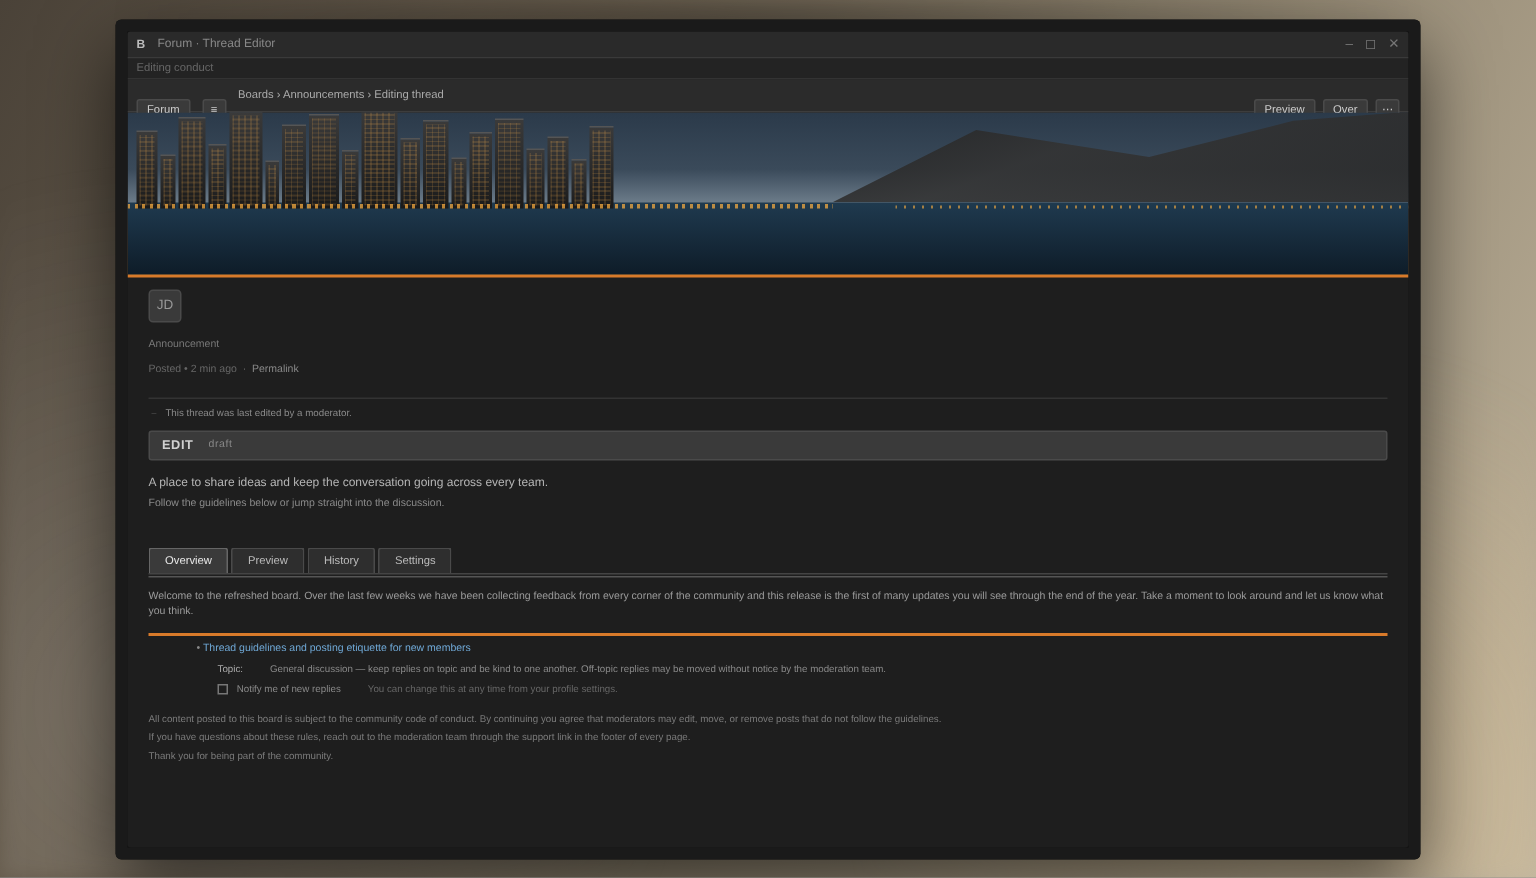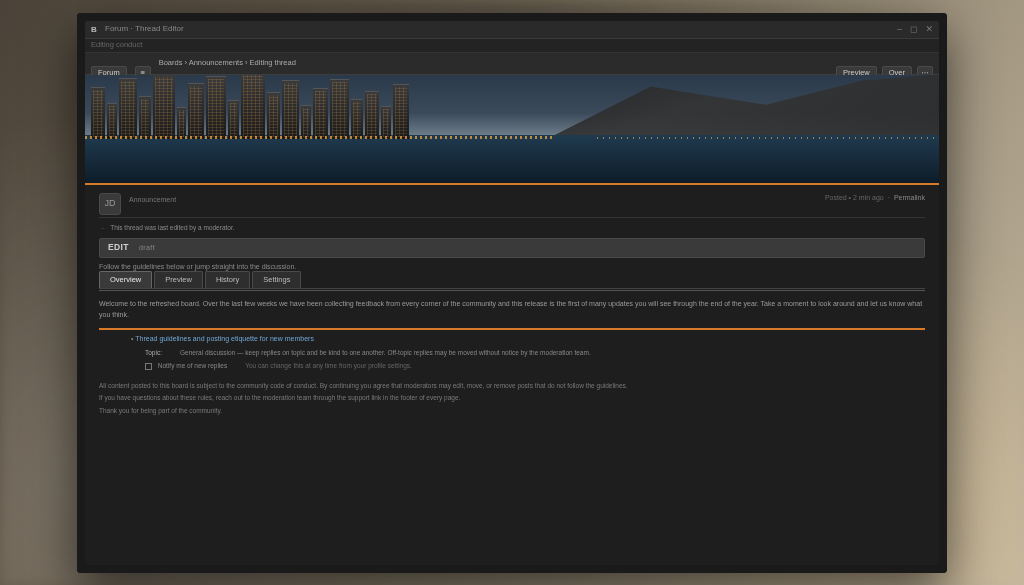--- a/index.html
+++ b/index.html
@@ -134,21 +134,22 @@
     opacity:.6;
   }
 
   
   .page {
     padding: 8px 14px 10px 14px;
   }
   .post-head {
     display:flex; align-items:flex-start; gap:8px;
     border-bottom: 1px solid #333;
-    padding-bottom: 2px;
+    padding-bottom: 14px;
+    flex-direction: column;
   }
   .avatar {
     width: 22px; height: 22px; border-radius: 3px;
     background: #3a3a3a; border:1px solid #4a4a4a;
     display:flex; align-items:center; justify-content:center;
     font-size: 9px; color:#999;
     flex-shrink:0;
   }
   .post-head .titles { flex:1; }
   .post-title { font-size: 9.5px; color:#d0d0d0; letter-spacing:.3px; text-transform:uppercase; }
@@ -177,21 +178,21 @@
 
   .lead {
     margin-top: 10px;
     font-size: 8px; color:#b5b5b5;
   }
   .lead2 {
     margin-top: 4px; font-size: 7px; color:#8a8a8a;
   }
 
   .tabs {
-    margin-top: 0;
+    margin-top: 24px;
     display:flex;
     border-bottom: 1px solid #444;
     gap: 0;
   }
   .tab {
     border: 1px solid #4a4a4a;
     border-bottom: none;
     background: #2e2e2e;
     padding: 3px 10px;
     font-size: 7.5px;
@@ -325,20 +326,21 @@
         </div>
       </div>
 
       <div class="notice">This thread was last edited by a moderator.</div>
 
       <div class="editbar">
         <span style="font-weight:bold;">EDIT</span>
         <span style="color:#888;font-size:7px;">draft</span>
       </div>
 
+      <div class="lead">A place to share ideas and keep the conversation going across every team.</div>
       <div class="lead2">Follow the guidelines below or jump straight into the discussion.</div>
 
       <div class="tabs">
         <div class="tab active">Overview</div>
         <div class="tab">Preview</div>
         <div class="tab">History</div>
         <div class="tab">Settings</div>
       </div>
       <div class="underline-rule"></div>
 

